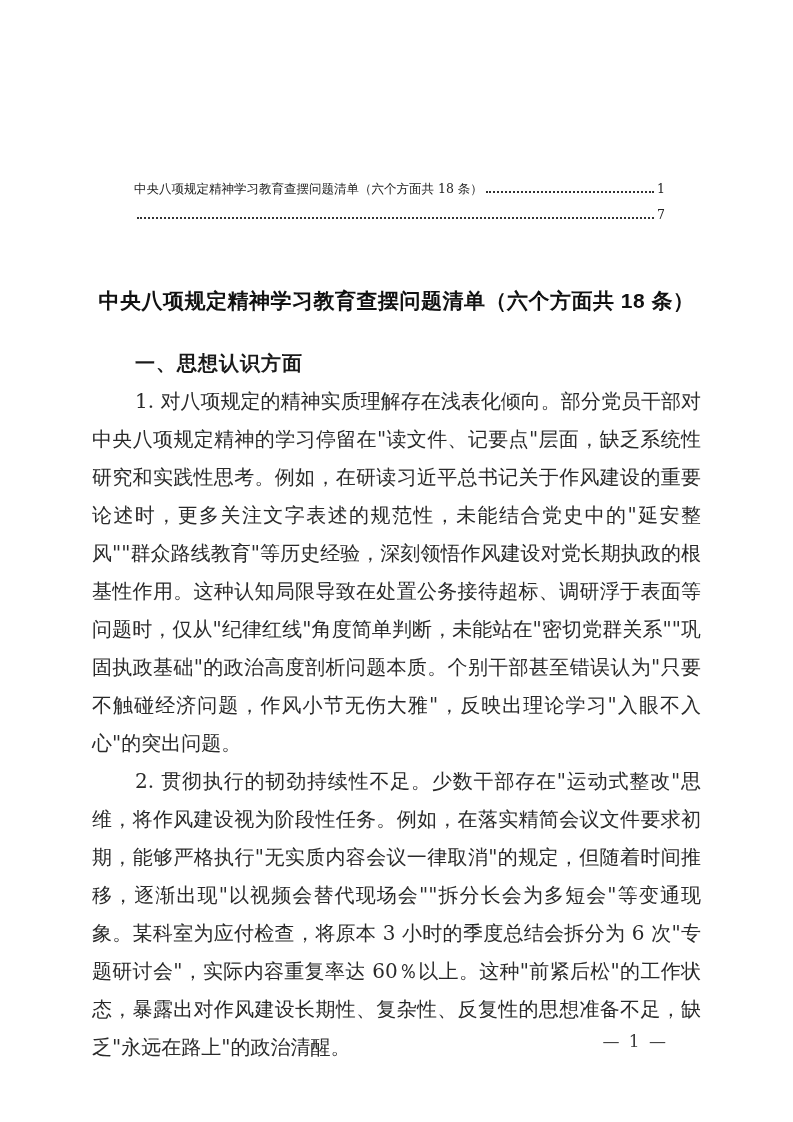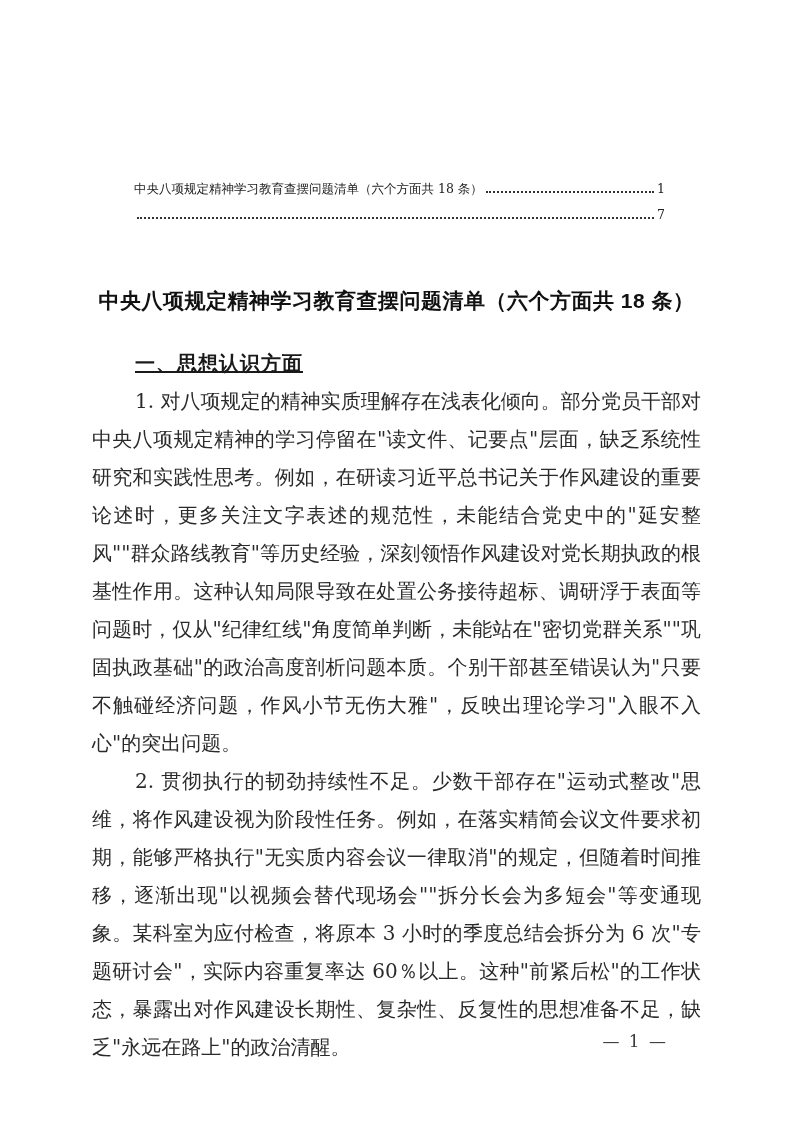--- a/index.html
+++ b/index.html
@@ -62,21 +62,20 @@
   
   .section-heading {
     position: absolute;
     top: 350px;
     left: 135px;
     font-family: "Liberation Sans", sans-serif;
     font-weight: bold;
     font-size: 20px;
     letter-spacing: 1px;
     color: #1a1a1a;
-    text-decoration: underline;
   }
 
   
   .body-text {
     position: absolute;
     top: 382px;
     left: 92px;
     width: 609px;
     font-size: 20px;
     line-height: 38px;

